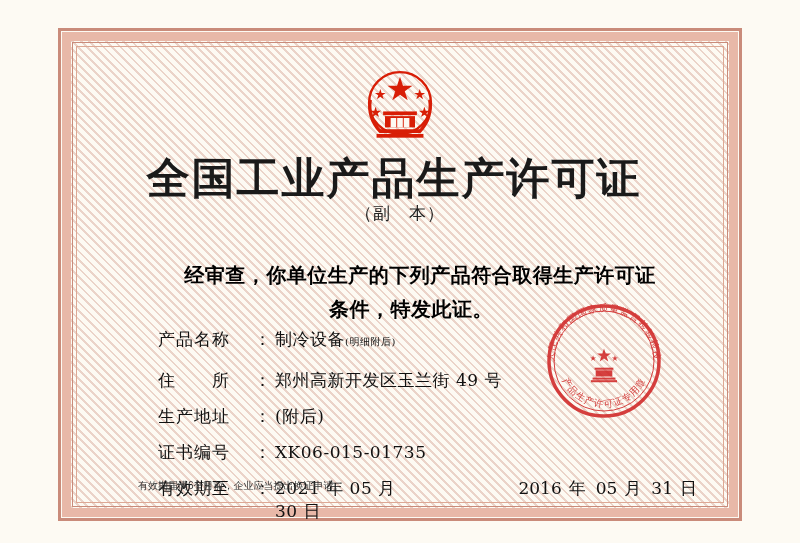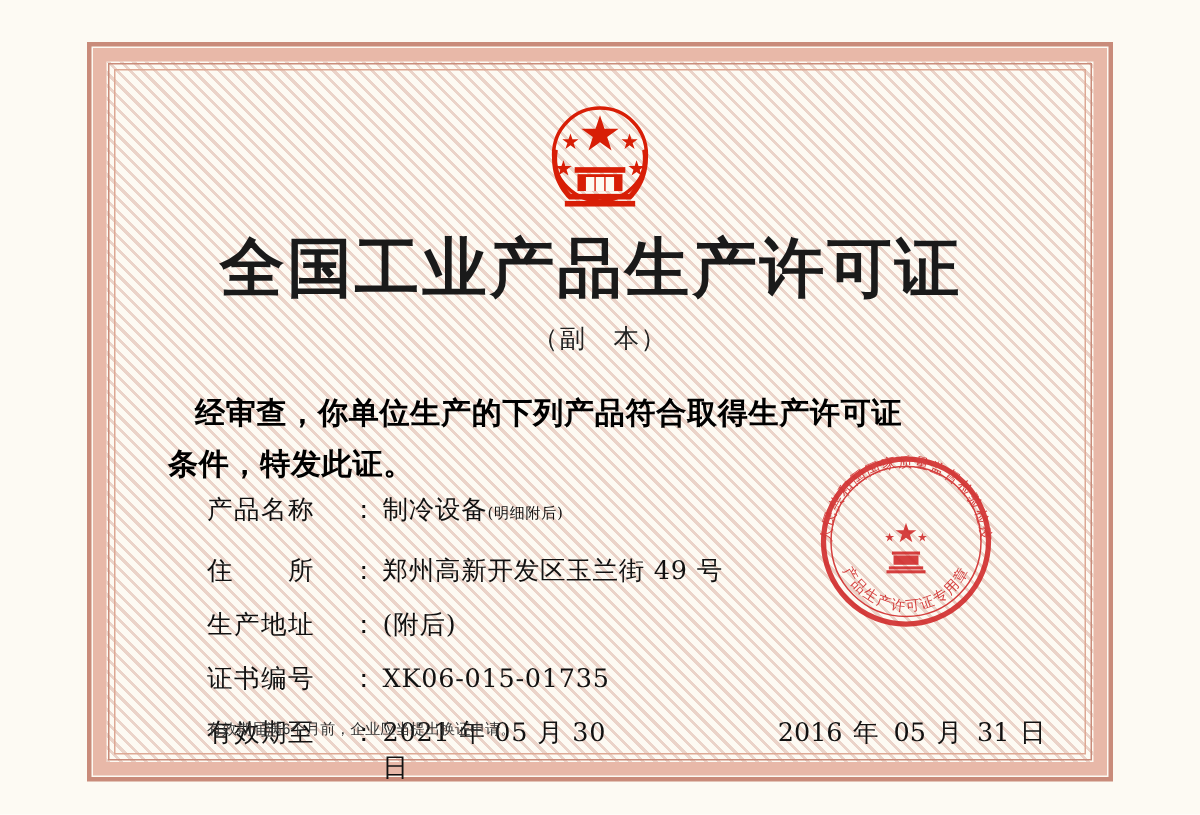--- a/index.html
+++ b/index.html
@@ -101,21 +101,20 @@
   .subtitle {
     position: absolute;
     top: 152px;
     left: 0;
     right: 0;
     text-align: center;
     font-size: 17px;
     color: #222;
     letter-spacing: 1px;
     font-family: "DejaVu Serif", serif;
-    margin-top: 12px;
   }
 
   .company {
     position: absolute;
     top: 180px;
     left: 52px;
     font-size: 18px;
     color: #111;
     font-family: "DejaVu Serif", serif;
     letter-spacing: 0.5px;
@@ -125,39 +124,41 @@
     position: absolute;
     top: 208px;
     left: 50px;
     right: 10px;
     font-size: 20px;
     font-weight: bold;
     line-height: 34px;
     color: #000;
     font-family: "DejaVu Serif", serif;
     letter-spacing: 0.5px;
+    text-align: center;
   }
   .statement .line2 {
     display: block;
     margin-left: -18px;
   }
 
   .fields {
     position: absolute;
     top: 278px;
     left: 58px;
     right: 20px;
     font-size: 17px;
     color: #111;
     font-family: "DejaVu Serif", serif;
   }
   .field-row {
     display: flex;
     align-items: baseline;
     margin-bottom: 13px;
+    margin-left: 20px;
   }
   .field-label {
     width: 96px;
     flex: 0 0 96px;
     letter-spacing: 1px;
     white-space: nowrap;
   }
   .field-colon {
     flex: 0 0 auto;
     padding-right: 4px;

